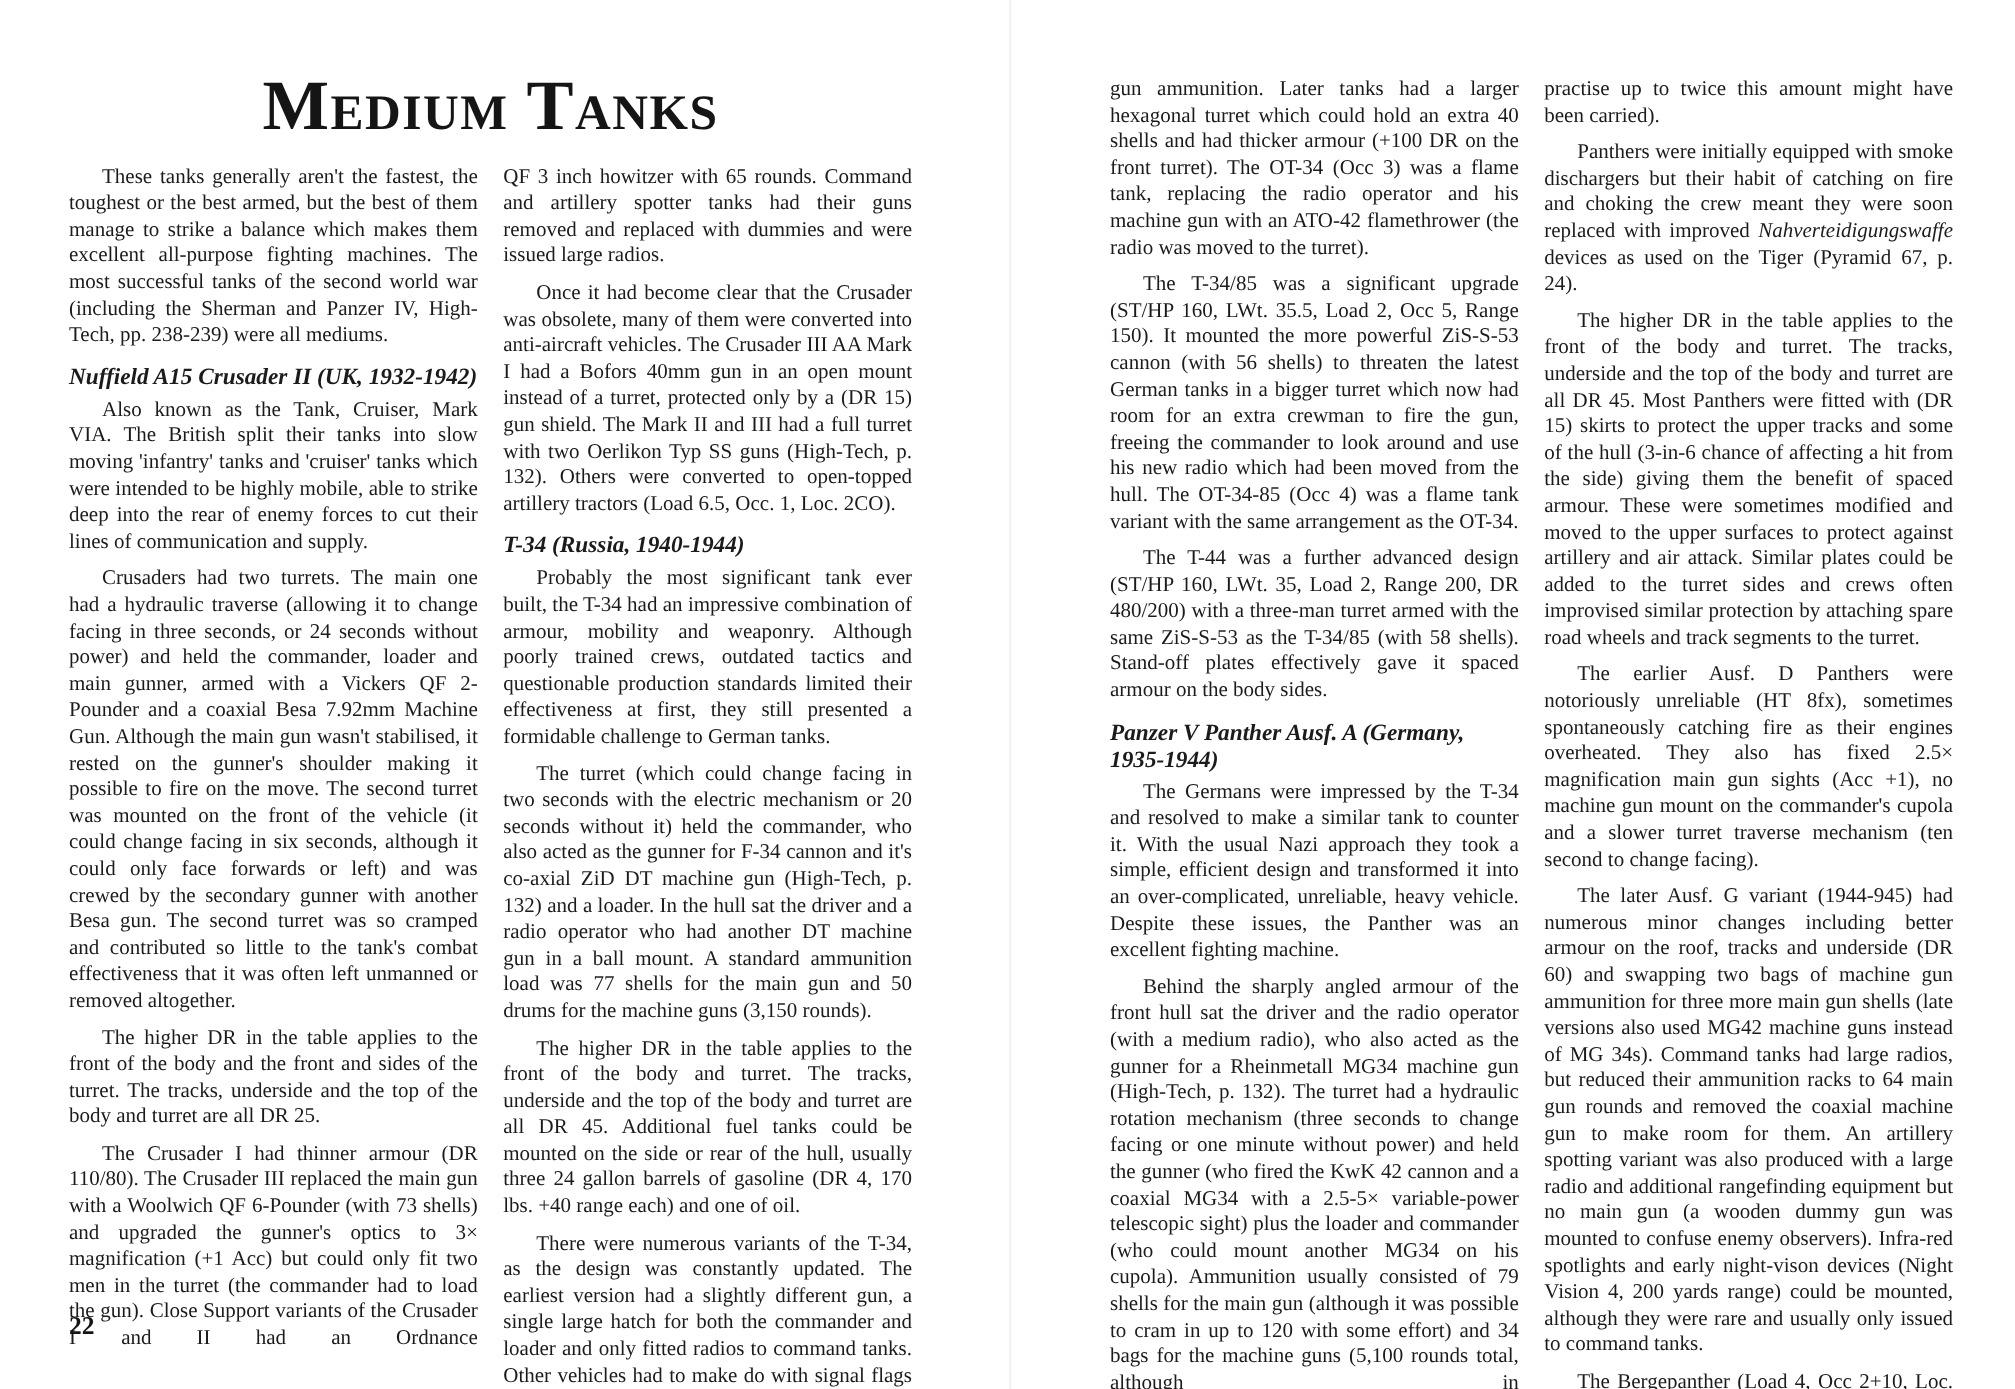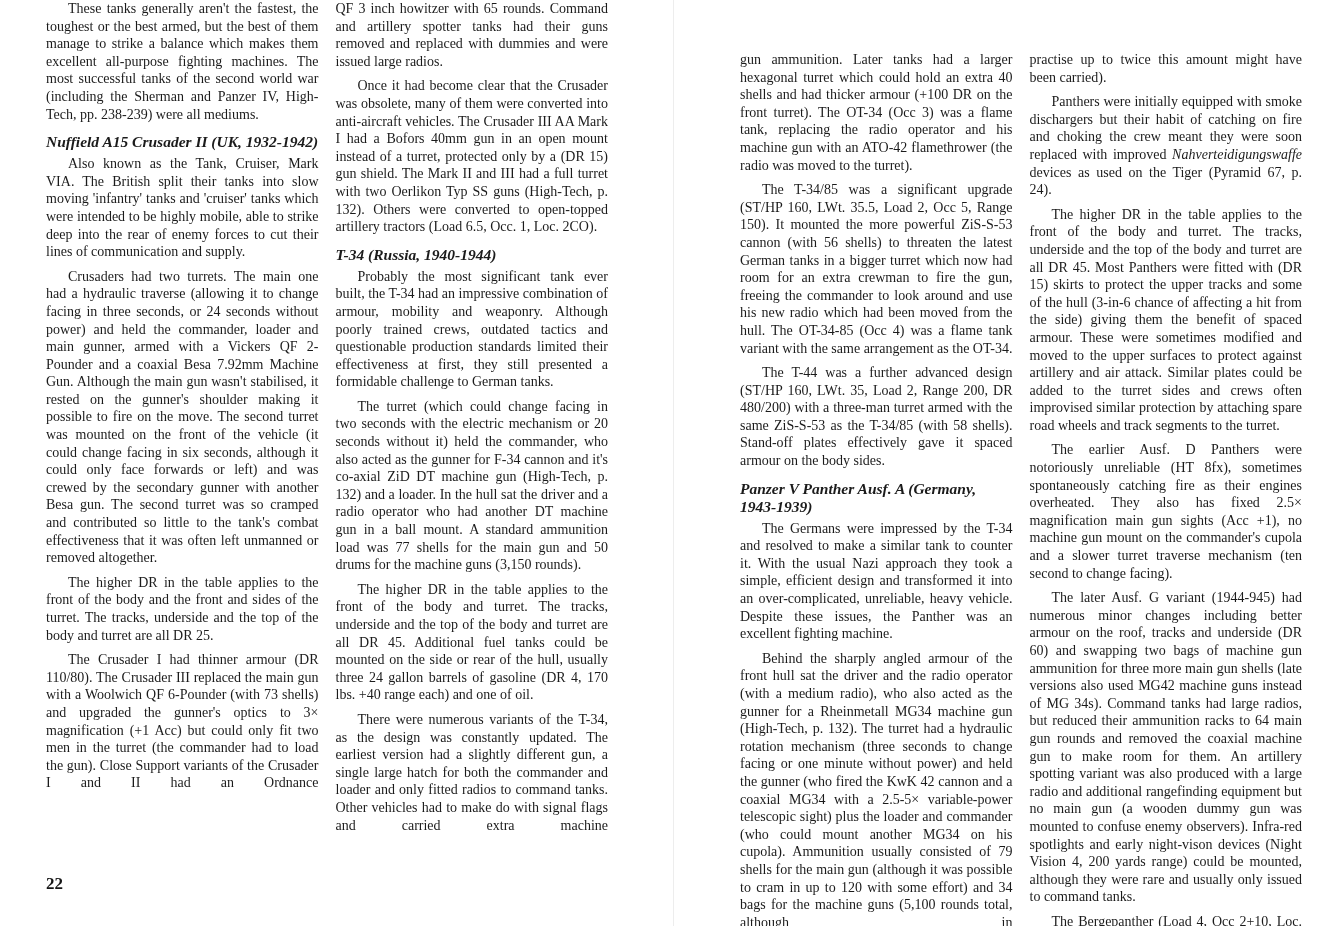--- a/index.html
+++ b/index.html
@@ -68,20 +68,21 @@
     width: 1px; height: 926px;
     background: #ededed;
   }
 </style>
 </head>
 <body>
 
 <div class="page-seam"></div>
 
 <div id="page-left" class="page">
+  <div class="page-title">Medium Tanks</div>
   <div class="cols">
     <div class="col">
         <div class="para">These tanks generally aren't the fastest, the toughest or the best armed, but the best of them manage to strike a balance which makes them excellent all-purpose fighting machines. The most successful tanks of the second world war (including the Sherman and Panzer IV, High-Tech, pp. 238-239) were all mediums.</div>
         <div class="heading">Nuffield A15 Crusader II (UK, 1932-1942)</div>
         <div class="para">Also known as the Tank, Cruiser, Mark VIA. The British split their tanks into slow moving 'infantry' tanks and 'cruiser' tanks which were intended to be highly mobile, able to strike deep into the rear of enemy forces to cut their lines of communication and supply.</div>
         <div class="para">Crusaders had two turrets. The main one had a hydraulic traverse (allowing it to change facing in three seconds, or 24 seconds without power) and held the commander, loader and main gunner, armed with a Vickers QF 2-Pounder and a coaxial Besa 7.92mm Machine Gun. Although the main gun wasn't stabilised, it rested on the gunner's shoulder making it possible to fire on the move. The second turret was mounted on the front of the vehicle (it could change facing in six seconds, although it could only face forwards or left) and was crewed by the secondary gunner with another Besa gun. The second turret was so cramped and contributed so little to the tank's combat effectiveness that it was often left unmanned or removed altogether.</div>
         <div class="para">The higher DR in the table applies to the front of the body and the front and sides of the turret. The tracks, underside and the top of the body and turret are all DR 25.</div>
         <div class="para cont">The Crusader I had thinner armour (DR 110/80). The Crusader III replaced the main gun with a Woolwich QF 6-Pounder (with 73 shells) and upgraded the gunner's optics to 3× magnification (+1 Acc) but could only fit two men in the turret (the commander had to load the gun). Close Support variants of the Crusader I and II had an Ordnance</div>
       </div>
     <div class="col">
@@ -96,21 +97,21 @@
   </div>
   <div class="page-number">22</div>
 </div>
 
 <div id="page-right" class="page">
   <div class="cols">
     <div class="col">
         <div class="para no-indent">gun ammunition. Later tanks had a larger hexagonal turret which could hold an extra 40 shells and had thicker armour (+100 DR on the front turret). The OT-34 (Occ 3) was a flame tank, replacing the radio operator and his machine gun with an ATO-42 flamethrower (the radio was moved to the turret).</div>
         <div class="para">The T-34/85 was a significant upgrade (ST/HP 160, LWt. 35.5, Load 2, Occ 5, Range 150). It mounted the more powerful ZiS-S-53 cannon (with 56 shells) to threaten the latest German tanks in a bigger turret which now had room for an extra crewman to fire the gun, freeing the commander to look around and use his new radio which had been moved from the hull. The OT-34-85 (Occ 4) was a flame tank variant with the same arrangement as the OT-34.</div>
         <div class="para">The T-44 was a further advanced design (ST/HP 160, LWt. 35, Load 2, Range 200, DR 480/200) with a three-man turret armed with the same ZiS-S-53 as the T-34/85 (with 58 shells). Stand-off plates effectively gave it spaced armour on the body sides.</div>
-        <div class="heading">Panzer V Panther Ausf. A (Germany, 1943-1939)</div>
+        <div class="heading">Panzer V Panther Ausf. A (Germany, 1935-1944)</div>
         <div class="para">The Germans were impressed by the T-34 and resolved to make a similar tank to counter it. With the usual Nazi approach they took a simple, efficient design and transformed it into an over-complicated, unreliable, heavy vehicle. Despite these issues, the Panther was an excellent fighting machine.</div>
         <div class="para cont">Behind the sharply angled armour of the front hull sat the driver and the radio operator (with a medium radio), who also acted as the gunner for a Rheinmetall MG34 machine gun (High-Tech, p. 132). The turret had a hydraulic rotation mechanism (three seconds to change facing or one minute without power) and held the gunner (who fired the KwK 42 cannon and a coaxial MG34 with a 2.5-5× variable-power telescopic sight) plus the loader and commander (who could mount another MG34 on his cupola). Ammunition usually consisted of 79 shells for the main gun (although it was possible to cram in up to 120 with some effort) and 34 bags for the machine guns (5,100 rounds total, although in</div>
       </div>
     <div class="col">
         <div class="para no-indent">practise up to twice this amount might have been carried).</div>
         <div class="para"><span class="">Panthers were initially equipped with smoke dischargers but their habit of catching on fire and choking the crew meant they were soon replaced with improved </span><span class="italic-term">Nahverteidigungswaffe</span><span class=""> devices as used on the Tiger (Pyramid 67, p. 24).</span></div>
         <div class="para">The higher DR in the table applies to the front of the body and turret. The tracks, underside and the top of the body and turret are all DR 45. Most Panthers were fitted with (DR 15) skirts to protect the upper tracks and some of the hull (3-in-6 chance of affecting a hit from the side) giving them the benefit of spaced armour. These were sometimes modified and moved to the upper surfaces to protect against artillery and air attack. Similar plates could be added to the turret sides and crews often improvised similar protection by attaching spare road wheels and track segments to the turret.</div>
         <div class="para">The earlier Ausf. D Panthers were notoriously unreliable (HT 8fx), sometimes spontaneously catching fire as their engines overheated. They also has fixed 2.5× magnification main gun sights (Acc +1), no machine gun mount on the commander's cupola and a slower turret traverse mechanism (ten second to change facing).</div>
         <div class="para">The later Ausf. G variant (1944-945) had numerous minor changes including better armour on the roof, tracks and underside (DR 60) and swapping two bags of machine gun ammunition for three more main gun shells (late versions also used MG42 machine guns instead of MG 34s). Command tanks had large radios, but reduced their ammunition racks to 64 main gun rounds and removed the coaxial machine gun to make room for them. An artillery spotting variant was also produced with a large radio and additional rangefinding equipment but no main gun (a wooden dummy gun was mounted to confuse enemy observers). Infra-red spotlights and early night-vison devices (Night Vision 4, 200 yards range) could be mounted, although they were rare and usually only issued to command tanks.</div>
         <div class="para cont">The Bergepanther (Load 4, Occ 2+10, Loc.</div>

